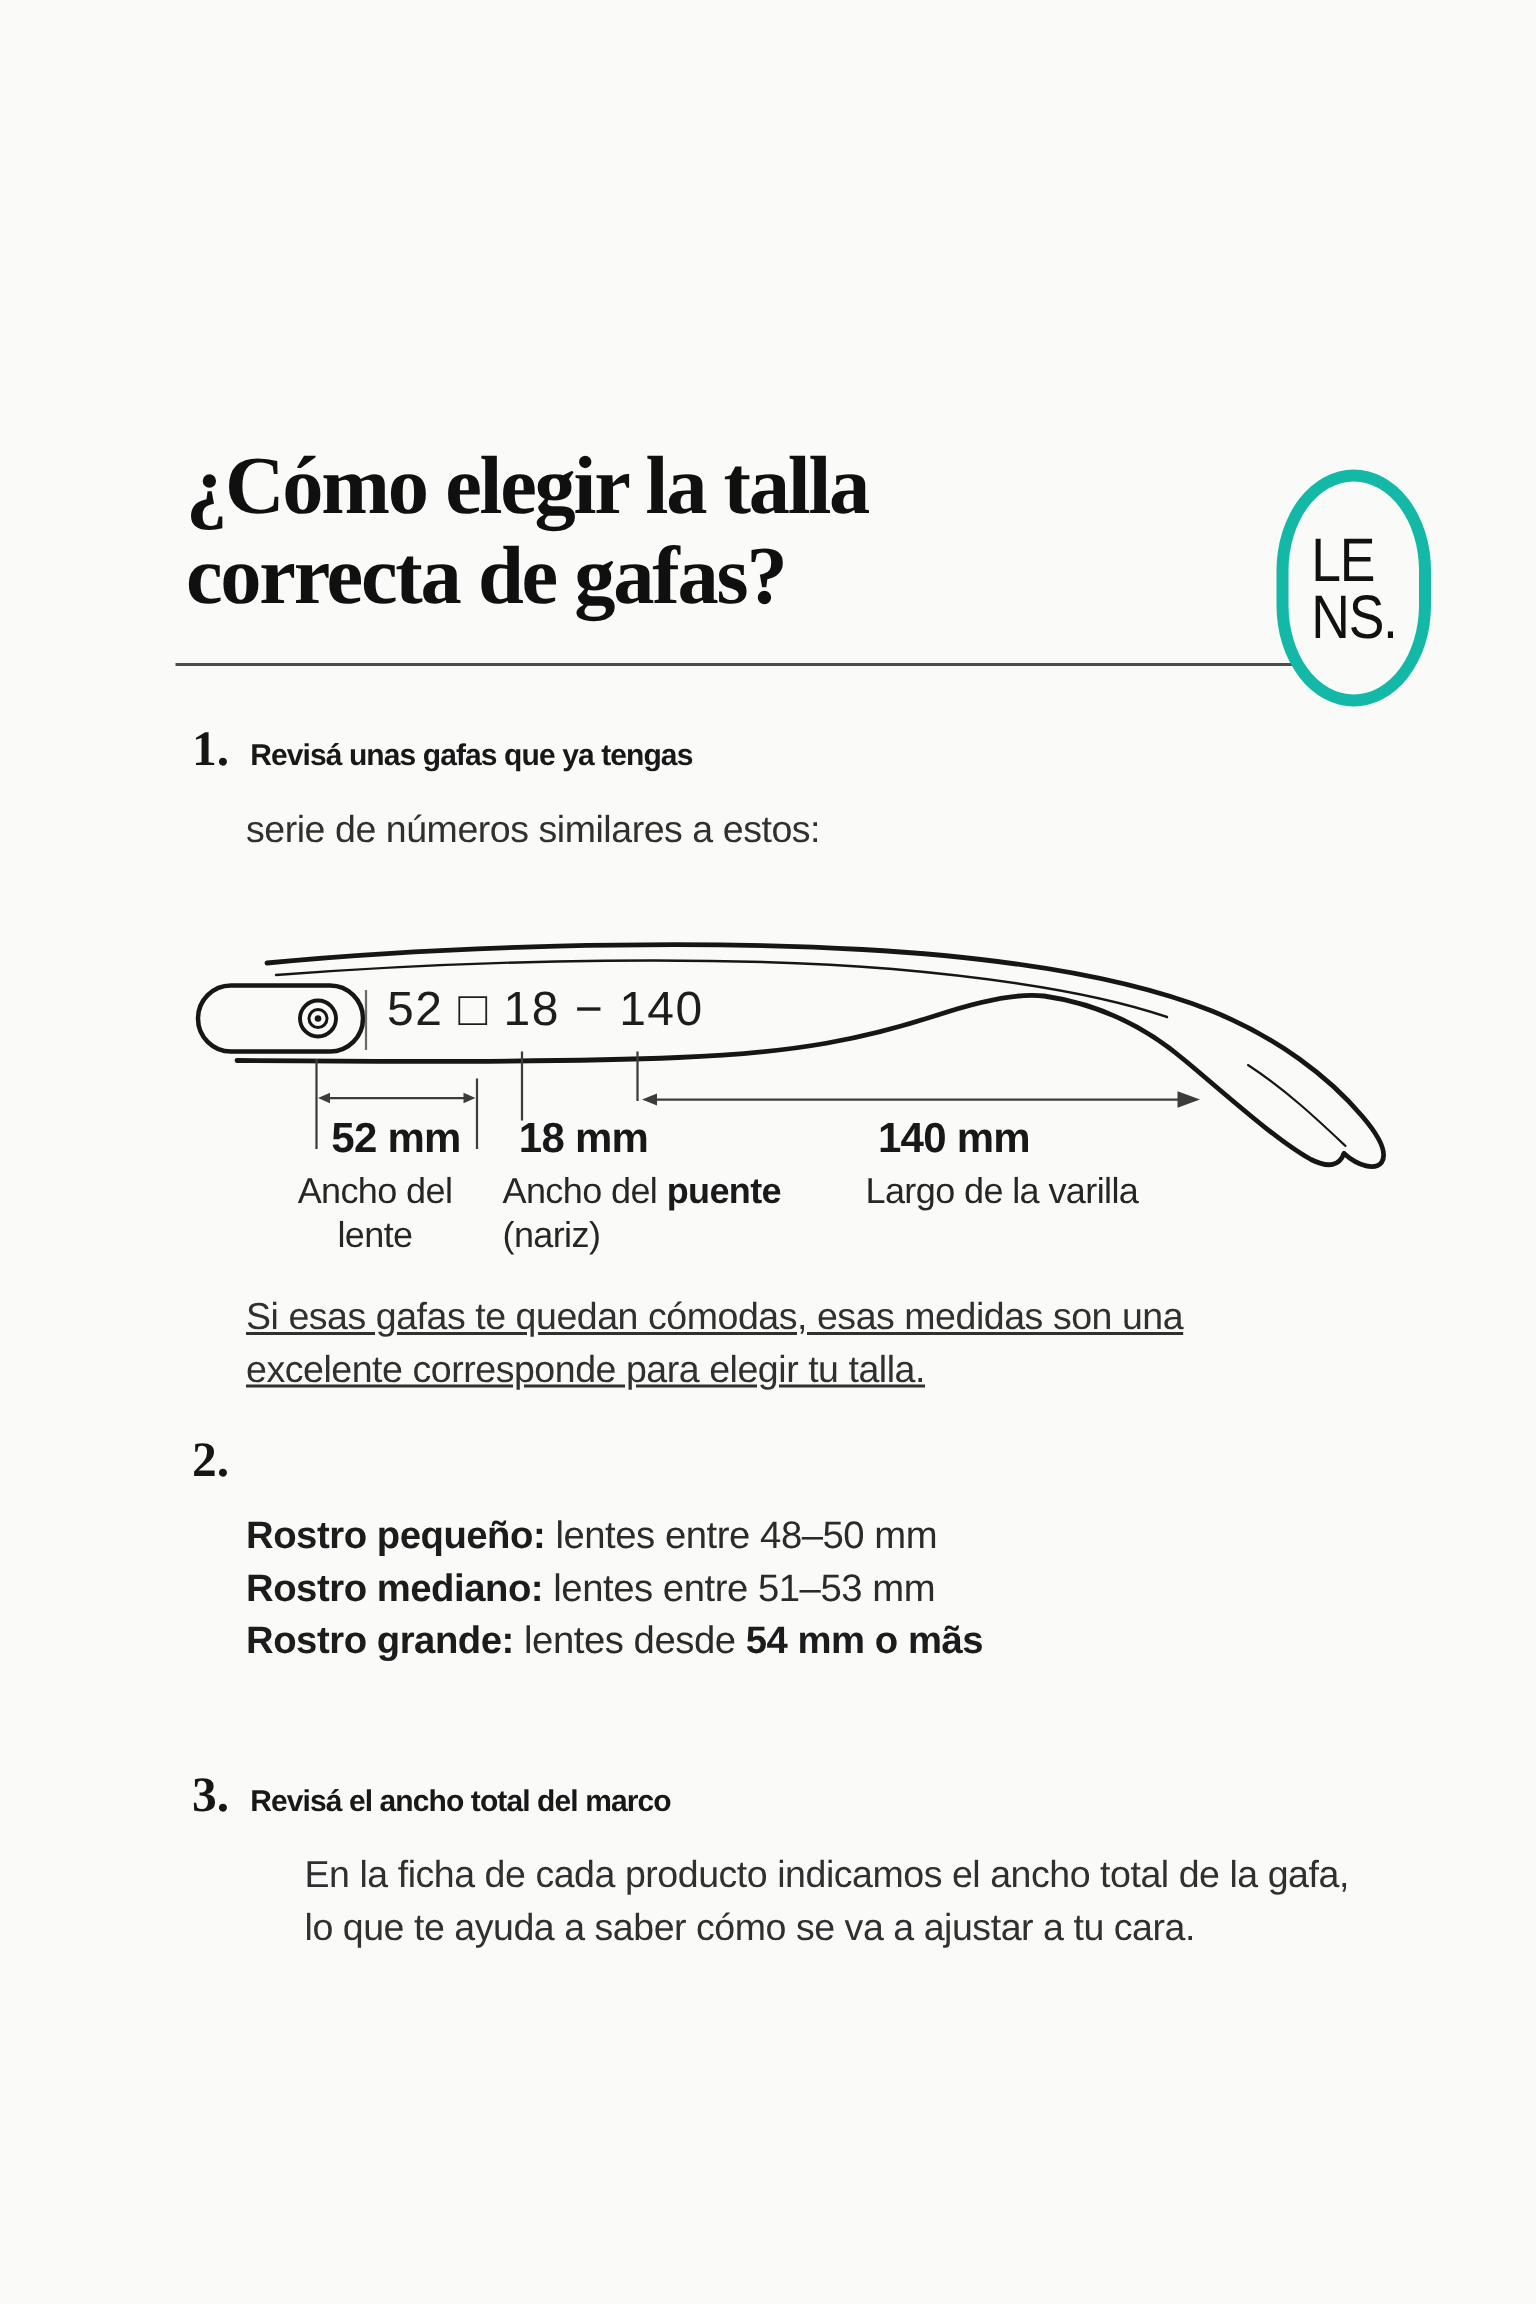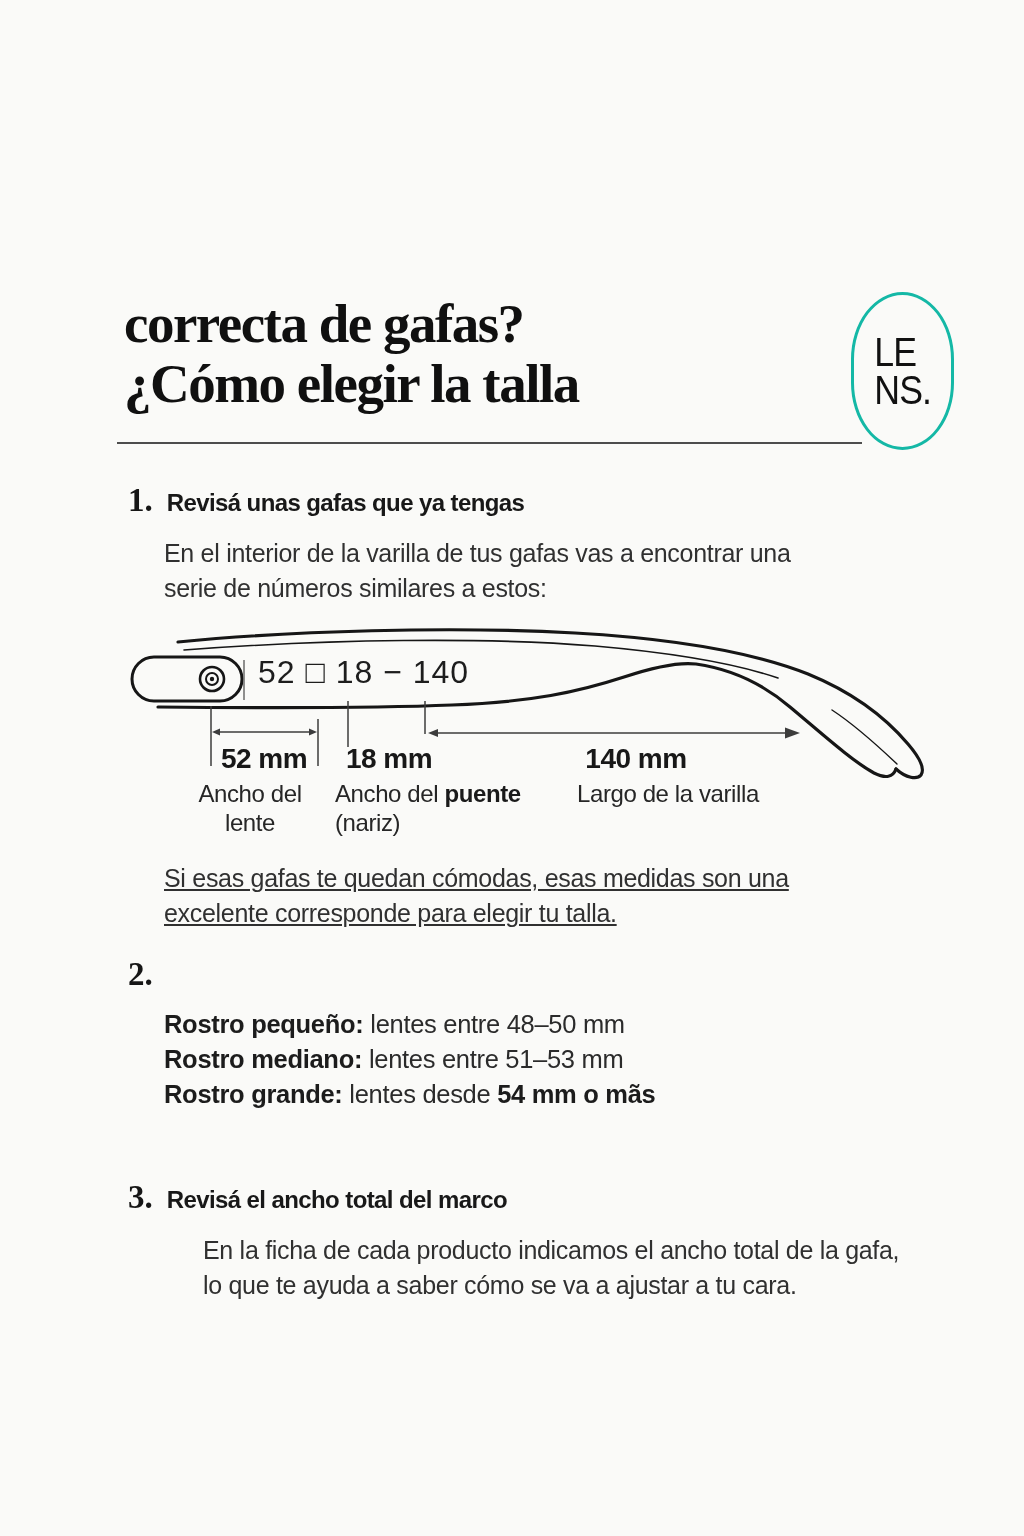--- a/index.html
+++ b/index.html
@@ -16,23 +16,23 @@
     position:absolute;left:124px;top:294px;
     font-family:"Liberation Serif",serif;
     font-weight:700;font-size:55px;line-height:60px;
     letter-spacing:-1.5px;color:#101010;
   }
   .rule{
     position:absolute;left:117px;top:442px;
     width:745px;height:2px;background:#4d4d4d;
   }
   .badge{
-    position:absolute;left:851px;top:292px;
+    position:absolute;left:851px;top:313px;
     width:103px;height:158px;
-    border:3px solid #14b8a6;border-radius:52px / 68px;
+    border:8px solid #14b8a6;border-radius:52px / 68px;
     background:#fafaf8;box-sizing:border-box;
     display:flex;align-items:center;justify-content:center;
   }
   .badge-text{
     font-family:"Liberation Sans",sans-serif;
     font-size:41px;line-height:38px;font-weight:400;
     color:#111;letter-spacing:-1px;
     transform:scaleX(0.87);transform-origin:50% 50%;
     text-align:left;
   }
@@ -41,21 +41,21 @@
     position:absolute;left:128px;
     display:flex;align-items:baseline;gap:14px;
     white-space:nowrap;
   }
   .h-num{
     font-family:"Liberation Serif",serif;
     font-weight:600;font-size:33px;color:#161616;
   }
   .h-text{
     font-family:"Liberation Sans",sans-serif;
-    font-weight:700;font-size:24px;letter-spacing:-0.6px;color:#181818;
+    font-weight:700;font-size:20px;letter-spacing:-0.6px;color:#181818;
   }
   
   .para{
     position:absolute;left:164px;
     font-size:25px;line-height:35px;letter-spacing:-0.3px;
     color:#303030;white-space:nowrap;
   }
   .list{
     position:absolute;left:164px;
     font-size:25.5px;line-height:35px;letter-spacing:-0.3px;
@@ -85,37 +85,36 @@
     font-size:24px;font-weight:400;letter-spacing:-0.4px;fill:#262626;
   }
   .mlabel .b{font-weight:700;fill:#1a1a1a;}
 </style>
 </head>
 <body>
 
 <div class="page">
 
   <div class="title">
+    <div>¿Cómo elegir la talla</div>
     <div>correcta de gafas?</div>
-    <div>¿Cómo elegir la talla</div>
   </div>
   <div class="rule"></div>
   <div class="badge">
     <div class="badge-text">
       <div>LE</div>
       <div>NS.</div>
     </div>
   </div>
 
   <div class="sec-head" style="top:482px;">
     <span class="h-num">1.</span>
     <span class="h-text">Revisá unas gafas que ya tengas</span>
   </div>
   <div class="para" style="top:536px;">
-    <div>En el interior de la varilla de tus gafas vas a encontrar una</div>
     <div>serie de números similares a estos:</div>
   </div>
 
   <svg class="diagram" width="800" height="220" viewBox="0 0 800 220">
 
     <path class="ink" stroke-width="3.2" d="M 48,22 C 160,11 320,6 445,13 C 550,19 625,33 678,54 C 722,72 756,98 778,124 C 790,138 795,149 791,155 C 787,160 776,158 766,149"></path>
     <path class="ink" stroke-width="3.2" d="M 28,87 C 140,88 250,88 322,85 C 402,82 448,72 494,57 C 524,47 549,42 566,44 C 601,49 633,64 660,87 C 690,112 722,141 744,153 C 756,159 763,157 766,149"></path>
     <path class="ink" stroke-width="1.6" d="M 54,30 C 200,19 355,17 465,26 C 545,33 607,44 648,58"></path>
     <path class="ink" stroke-width="1.4" d="M 702,90 C 728,107 750,128 767,144"></path>
 

